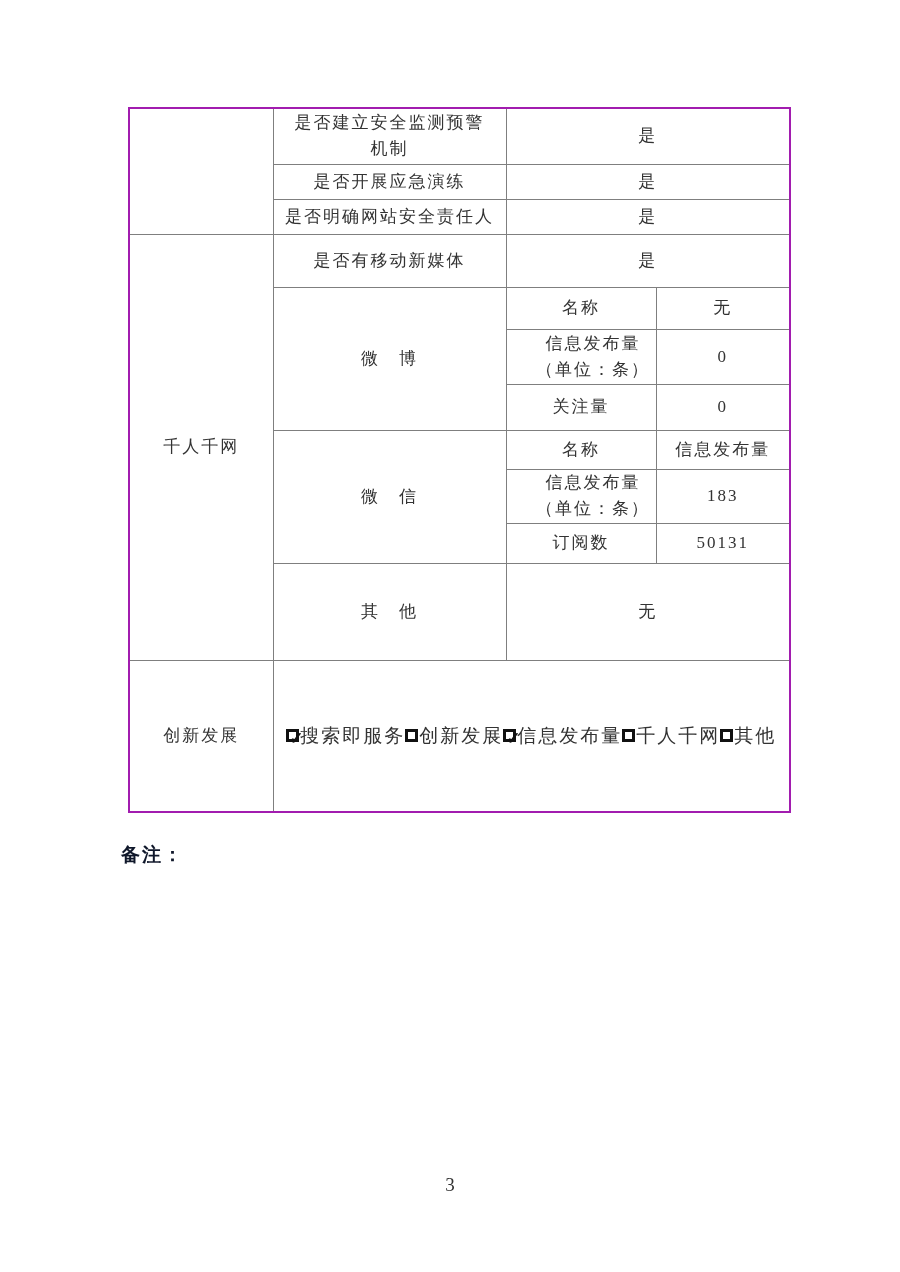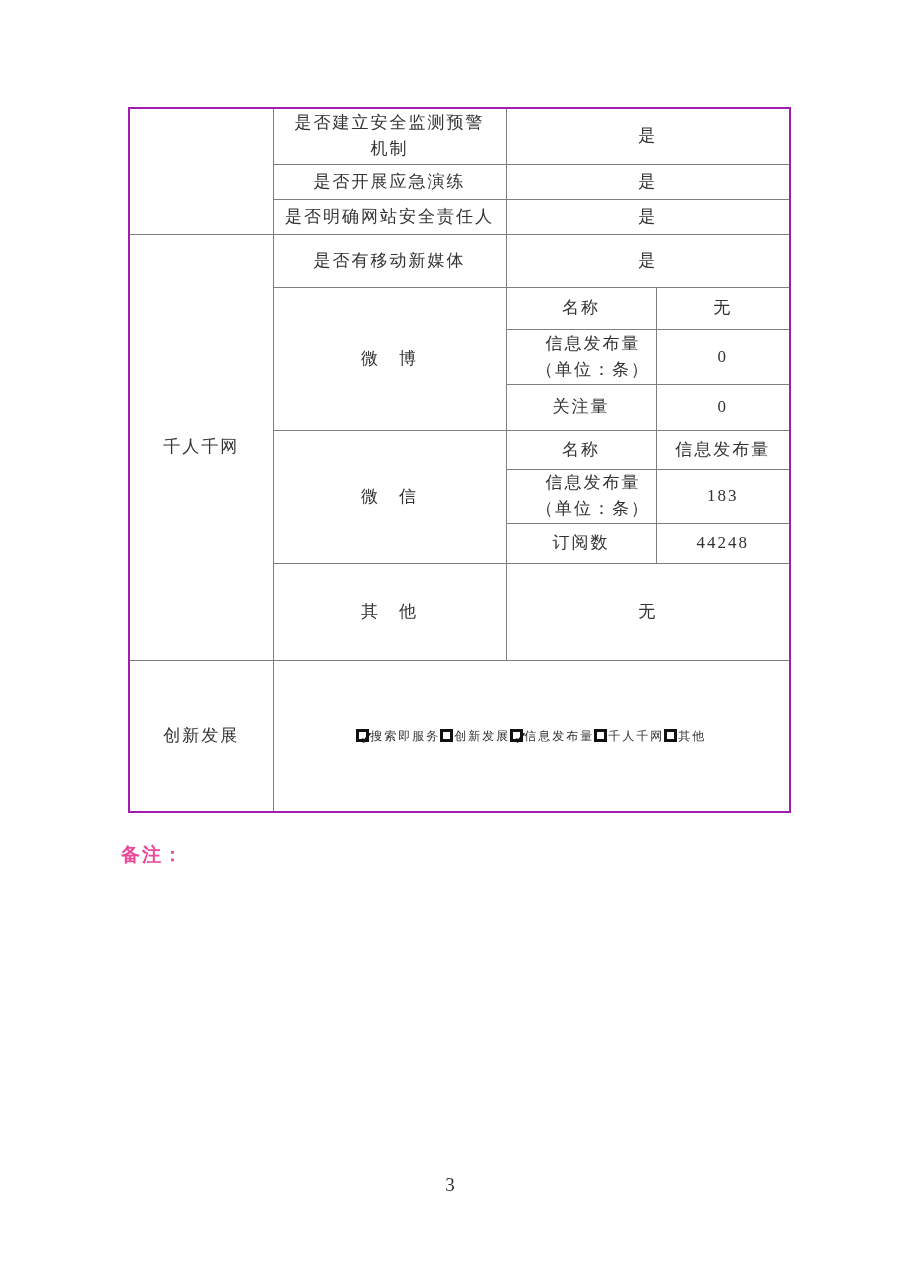--- a/index.html
+++ b/index.html
@@ -41,21 +41,21 @@
   .cb-row {
     display: flex;
     justify-content: center;
     align-items: center;
     flex-wrap: nowrap;
     letter-spacing: 0;
   }
   .cb-item {
     display: inline-flex;
     align-items: center;
-    font-size: 12px;
+    font-size: 19px;
     letter-spacing: 2px;
     white-space: nowrap;
   }
   .checkbox {
     display: inline-block;
     width: 13px;
     height: 13px;
     border: 3px solid #111111;
     position: relative;
     flex: 0 0 auto;
@@ -71,21 +71,21 @@
     color: #111111;
     letter-spacing: 0;
   }
   .remark {
     position: absolute;
     left: 121px;
     top: 842px;
     font-size: 19px;
     font-weight: bold;
     letter-spacing: 2px;
-    color: #ec4899;
+    color: #0f172a;
   }
   .pagenum {
     position: absolute;
     left: 0;
     top: 1174px;
     width: 900px;
     text-align: center;
     font-size: 19px;
     color: #333333;
   }
@@ -144,21 +144,21 @@
         <td>名称</td>
         <td class="cell-value">信息发布量</td>
       </tr>
       <tr style="height:54px">
         <td class="cell-left">信息发布量
 （单位：条）</td>
         <td class="cell-value">183</td>
       </tr>
       <tr style="height:40px">
         <td>订阅数</td>
-        <td class="cell-value">44248</td>
+        <td class="cell-value">50131</td>
       </tr>
 
       <tr style="height:97px">
         <td>其　他</td>
         <td colspan="2" class="cell-value">无</td>
       </tr>
 
       <tr style="height:152px">
         <td>创新发展</td>
         <td colspan="3">

